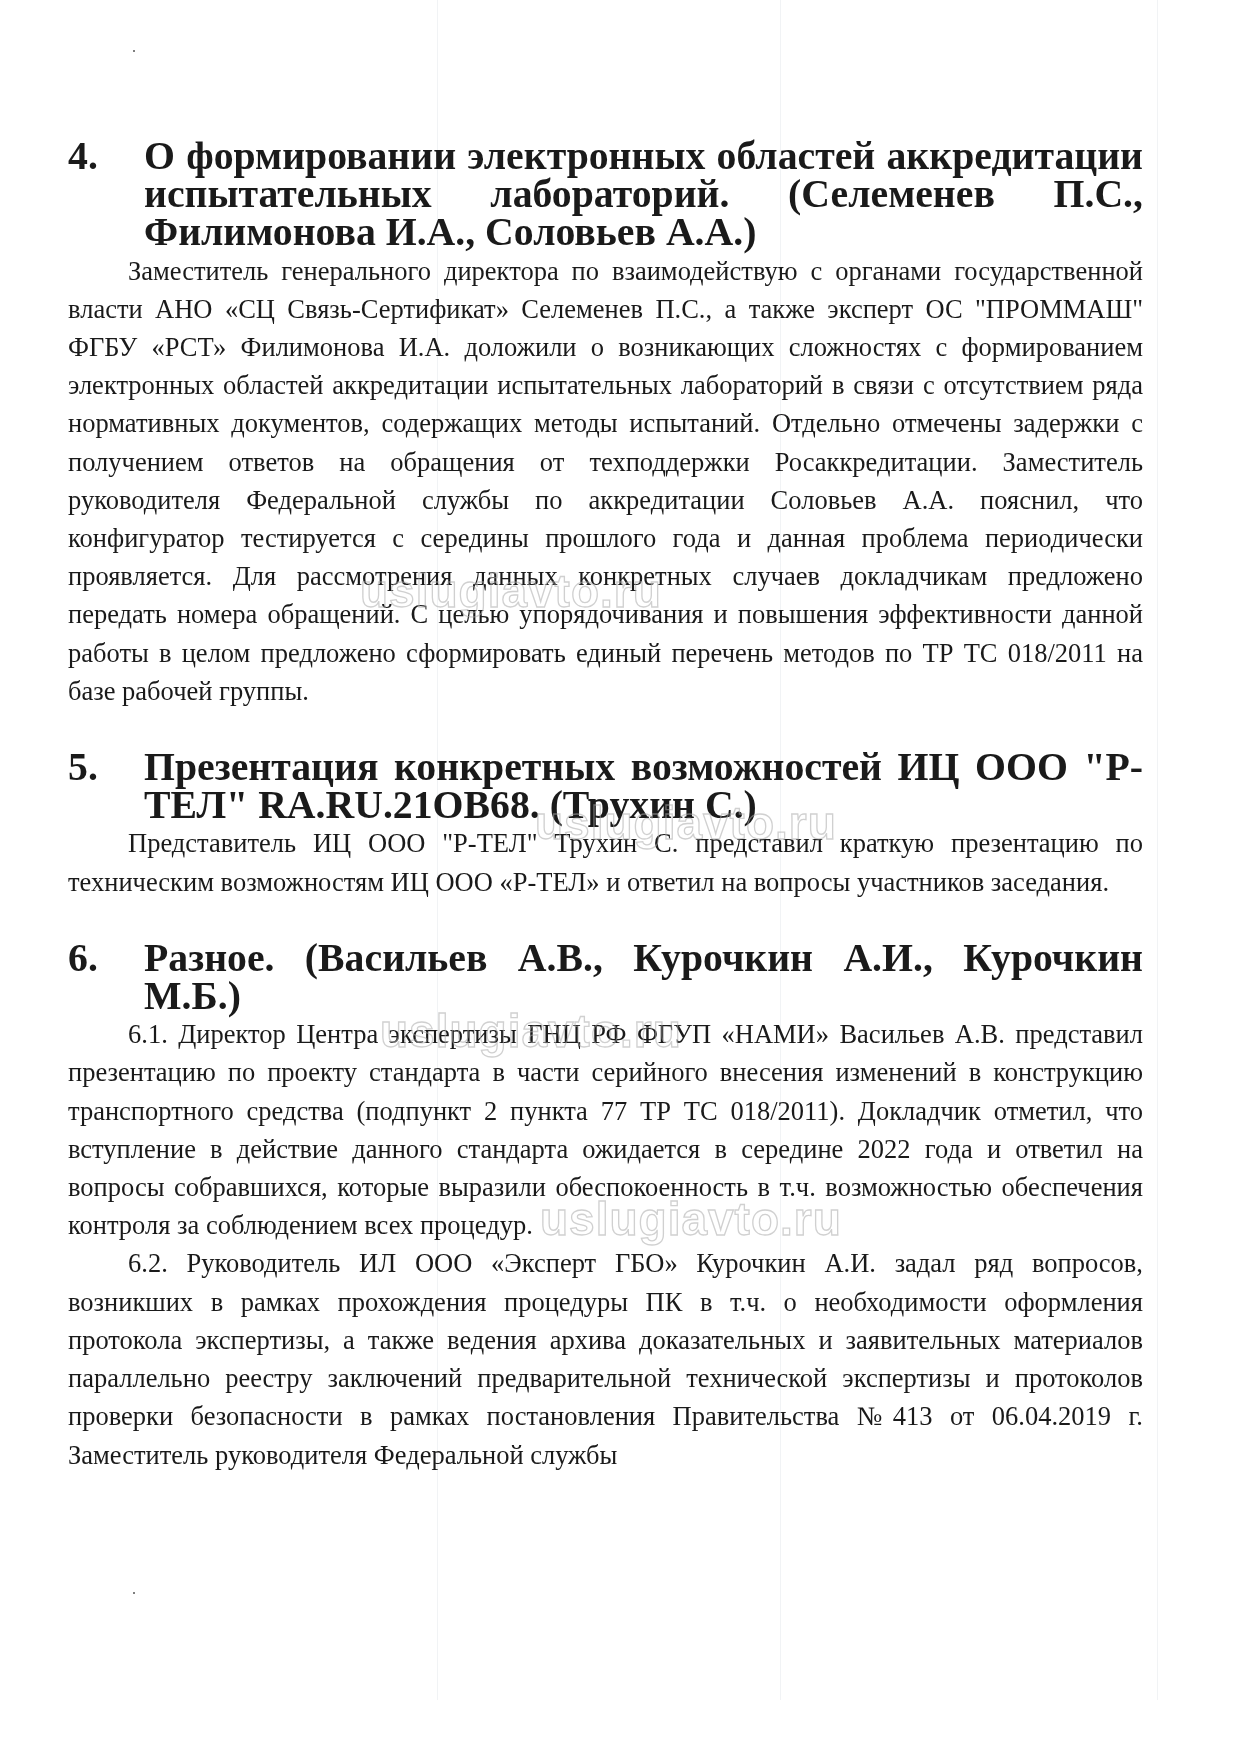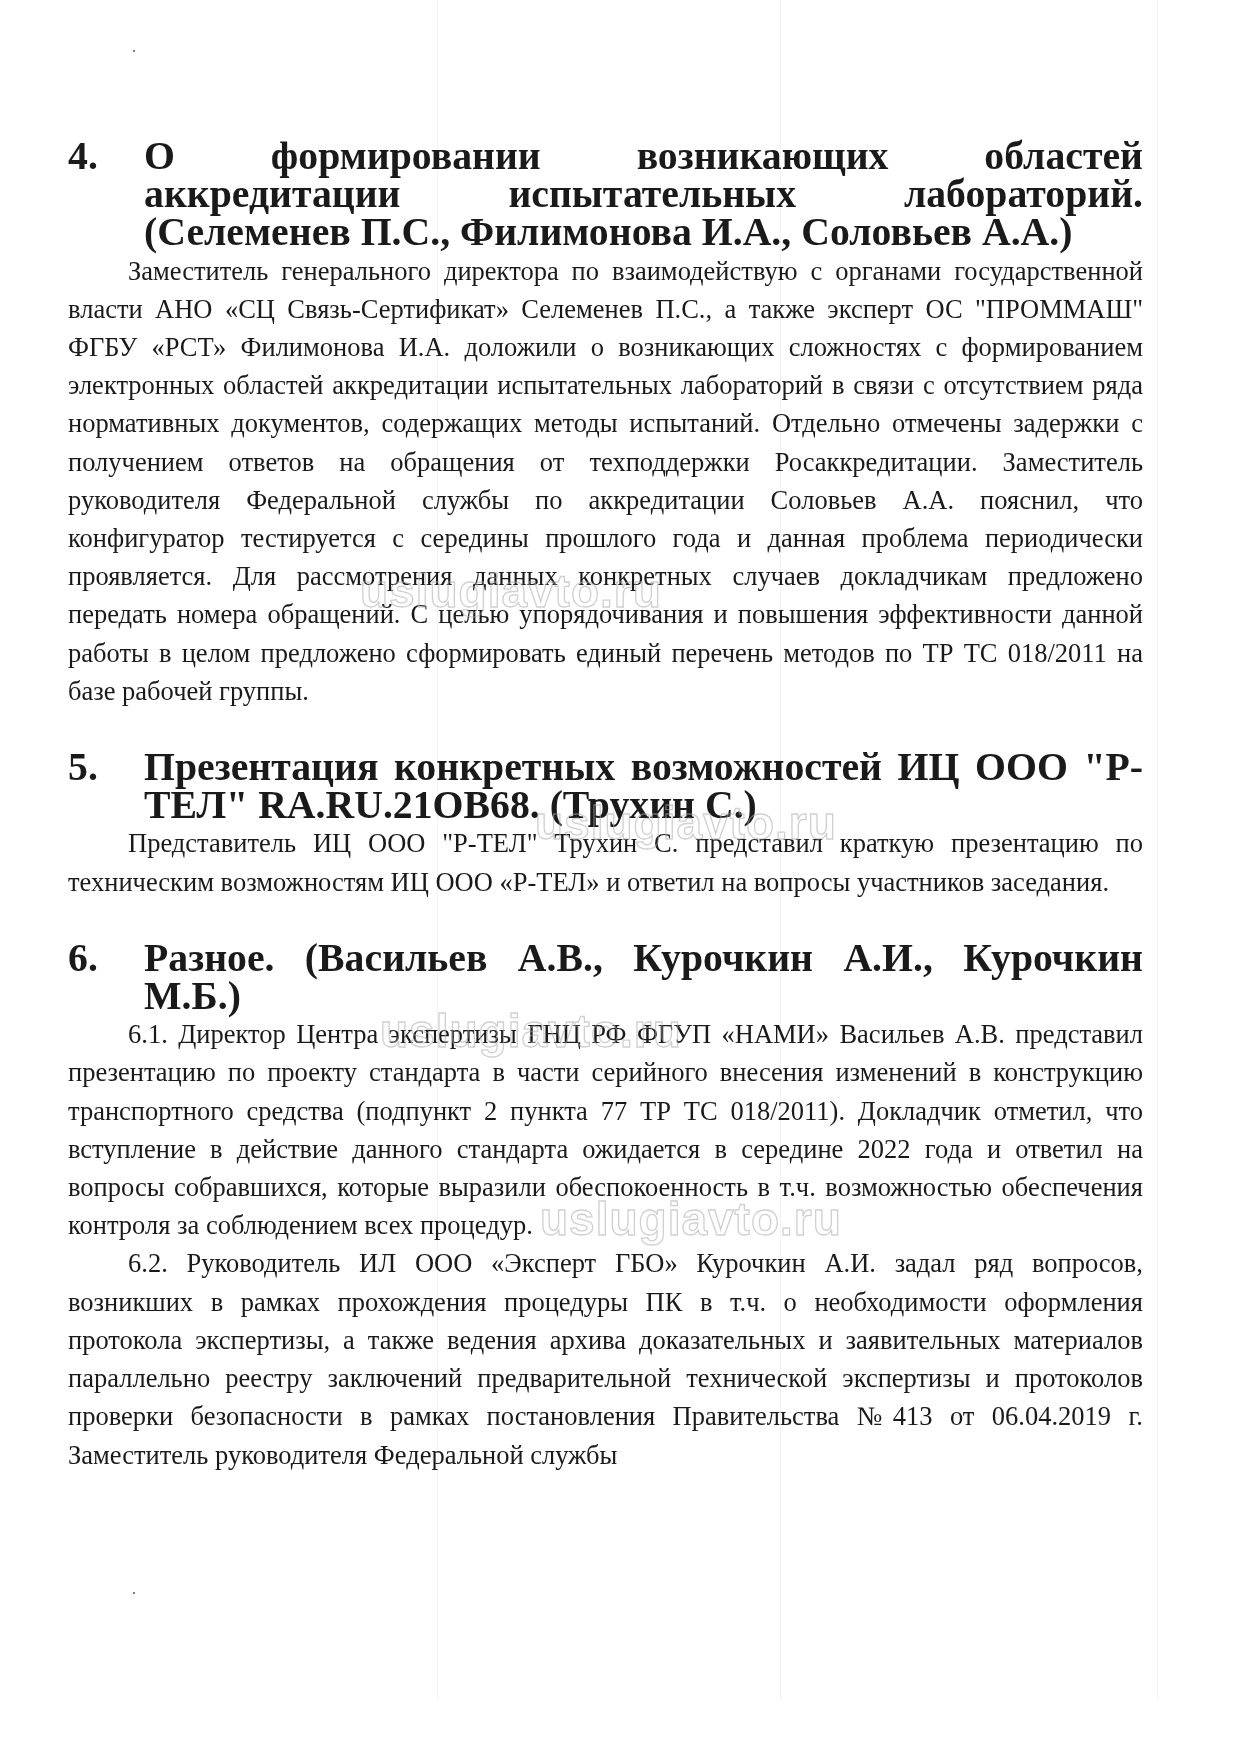--- a/index.html
+++ b/index.html
@@ -91,21 +91,21 @@
   <div class="scan-line" style="left:780px;"></div>
   <div class="scan-line" style="left:1157px;"></div>
   <div class="speck" style="left:133px; top:50px;"></div>
   <div class="speck" style="left:133px; top:1592px;"></div>
 
   <div class="content">
 
     <section class="section">
       <h2 class="heading">
         <span class="num">4.</span>
-        <span class="title">О формировании возникающих областей аккредитации испытательных лабораторий. (Селеменев П.С., Филимонова И.А., Соловьев А.А.)</span>
+        <span class="title">О формировании электронных областей аккредитации испытательных лабораторий. (Селеменев П.С., Филимонова И.А., Соловьев А.А.)</span>
       </h2>
       <p class="para">Заместитель генерального директора по взаимодействую с органами государственной власти АНО «СЦ Связь-Сертификат» Селеменев П.С., а также эксперт ОС "ПРОММАШ" ФГБУ «РСТ» Филимонова И.А. доложили о возникающих сложностях с формированием электронных областей аккредитации испытательных лабораторий в связи с отсутствием ряда нормативных документов, содержащих методы испытаний. Отдельно отмечены задержки с получением ответов на обращения от техподдержки Росаккредитации. Заместитель руководителя Федеральной службы по аккредитации Соловьев А.А. пояснил, что конфигуратор тестируется с середины прошлого года и данная проблема периодически проявляется. Для рассмотрения данных конкретных случаев докладчикам предложено передать номера обращений. С целью упорядочивания и повышения эффективности данной работы в целом предложено сформировать единый перечень методов по ТР ТС 018/2011 на базе рабочей группы.</p>
     </section>
 
     <section class="section">
       <h2 class="heading">
         <span class="num">5.</span>
         <span class="title">Презентация конкретных возможностей ИЦ ООО "Р-ТЕЛ" RA.RU.21OB68. (Трухин С.)</span>
       </h2>
       <p class="para">Представитель ИЦ ООО "Р-ТЕЛ" Трухин С. представил краткую презентацию по техническим возможностям ИЦ ООО «Р-ТЕЛ» и ответил на вопросы участников заседания.</p>

